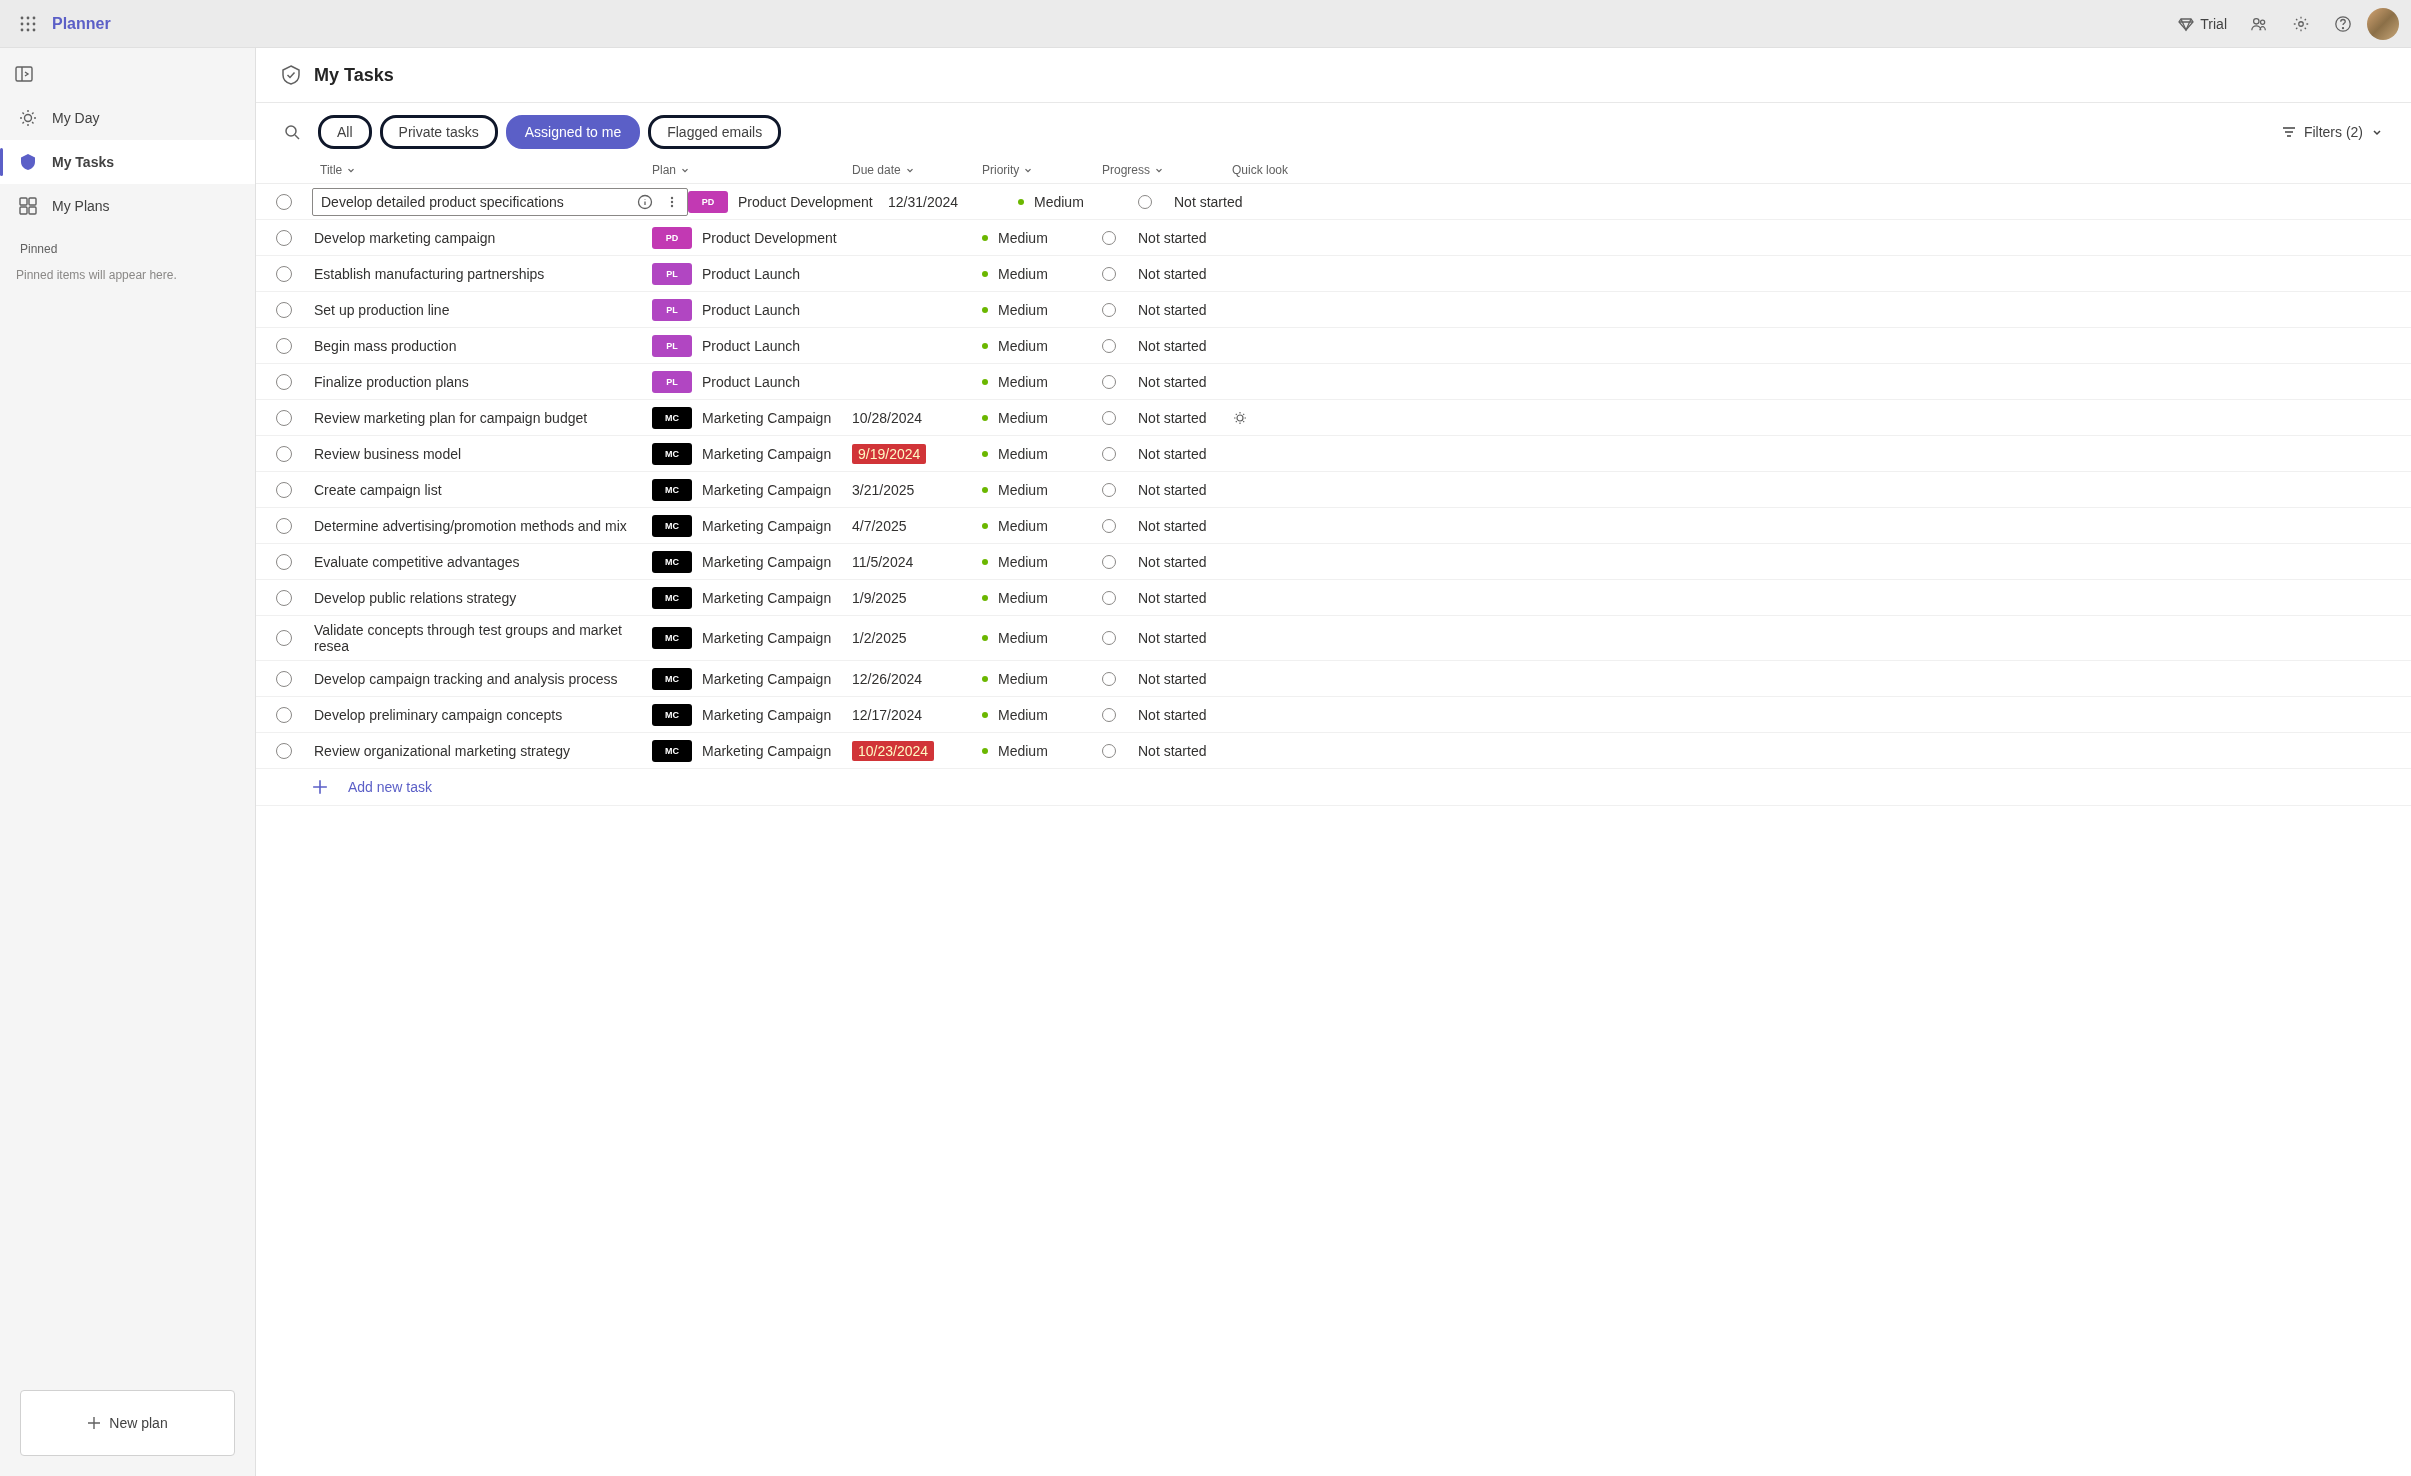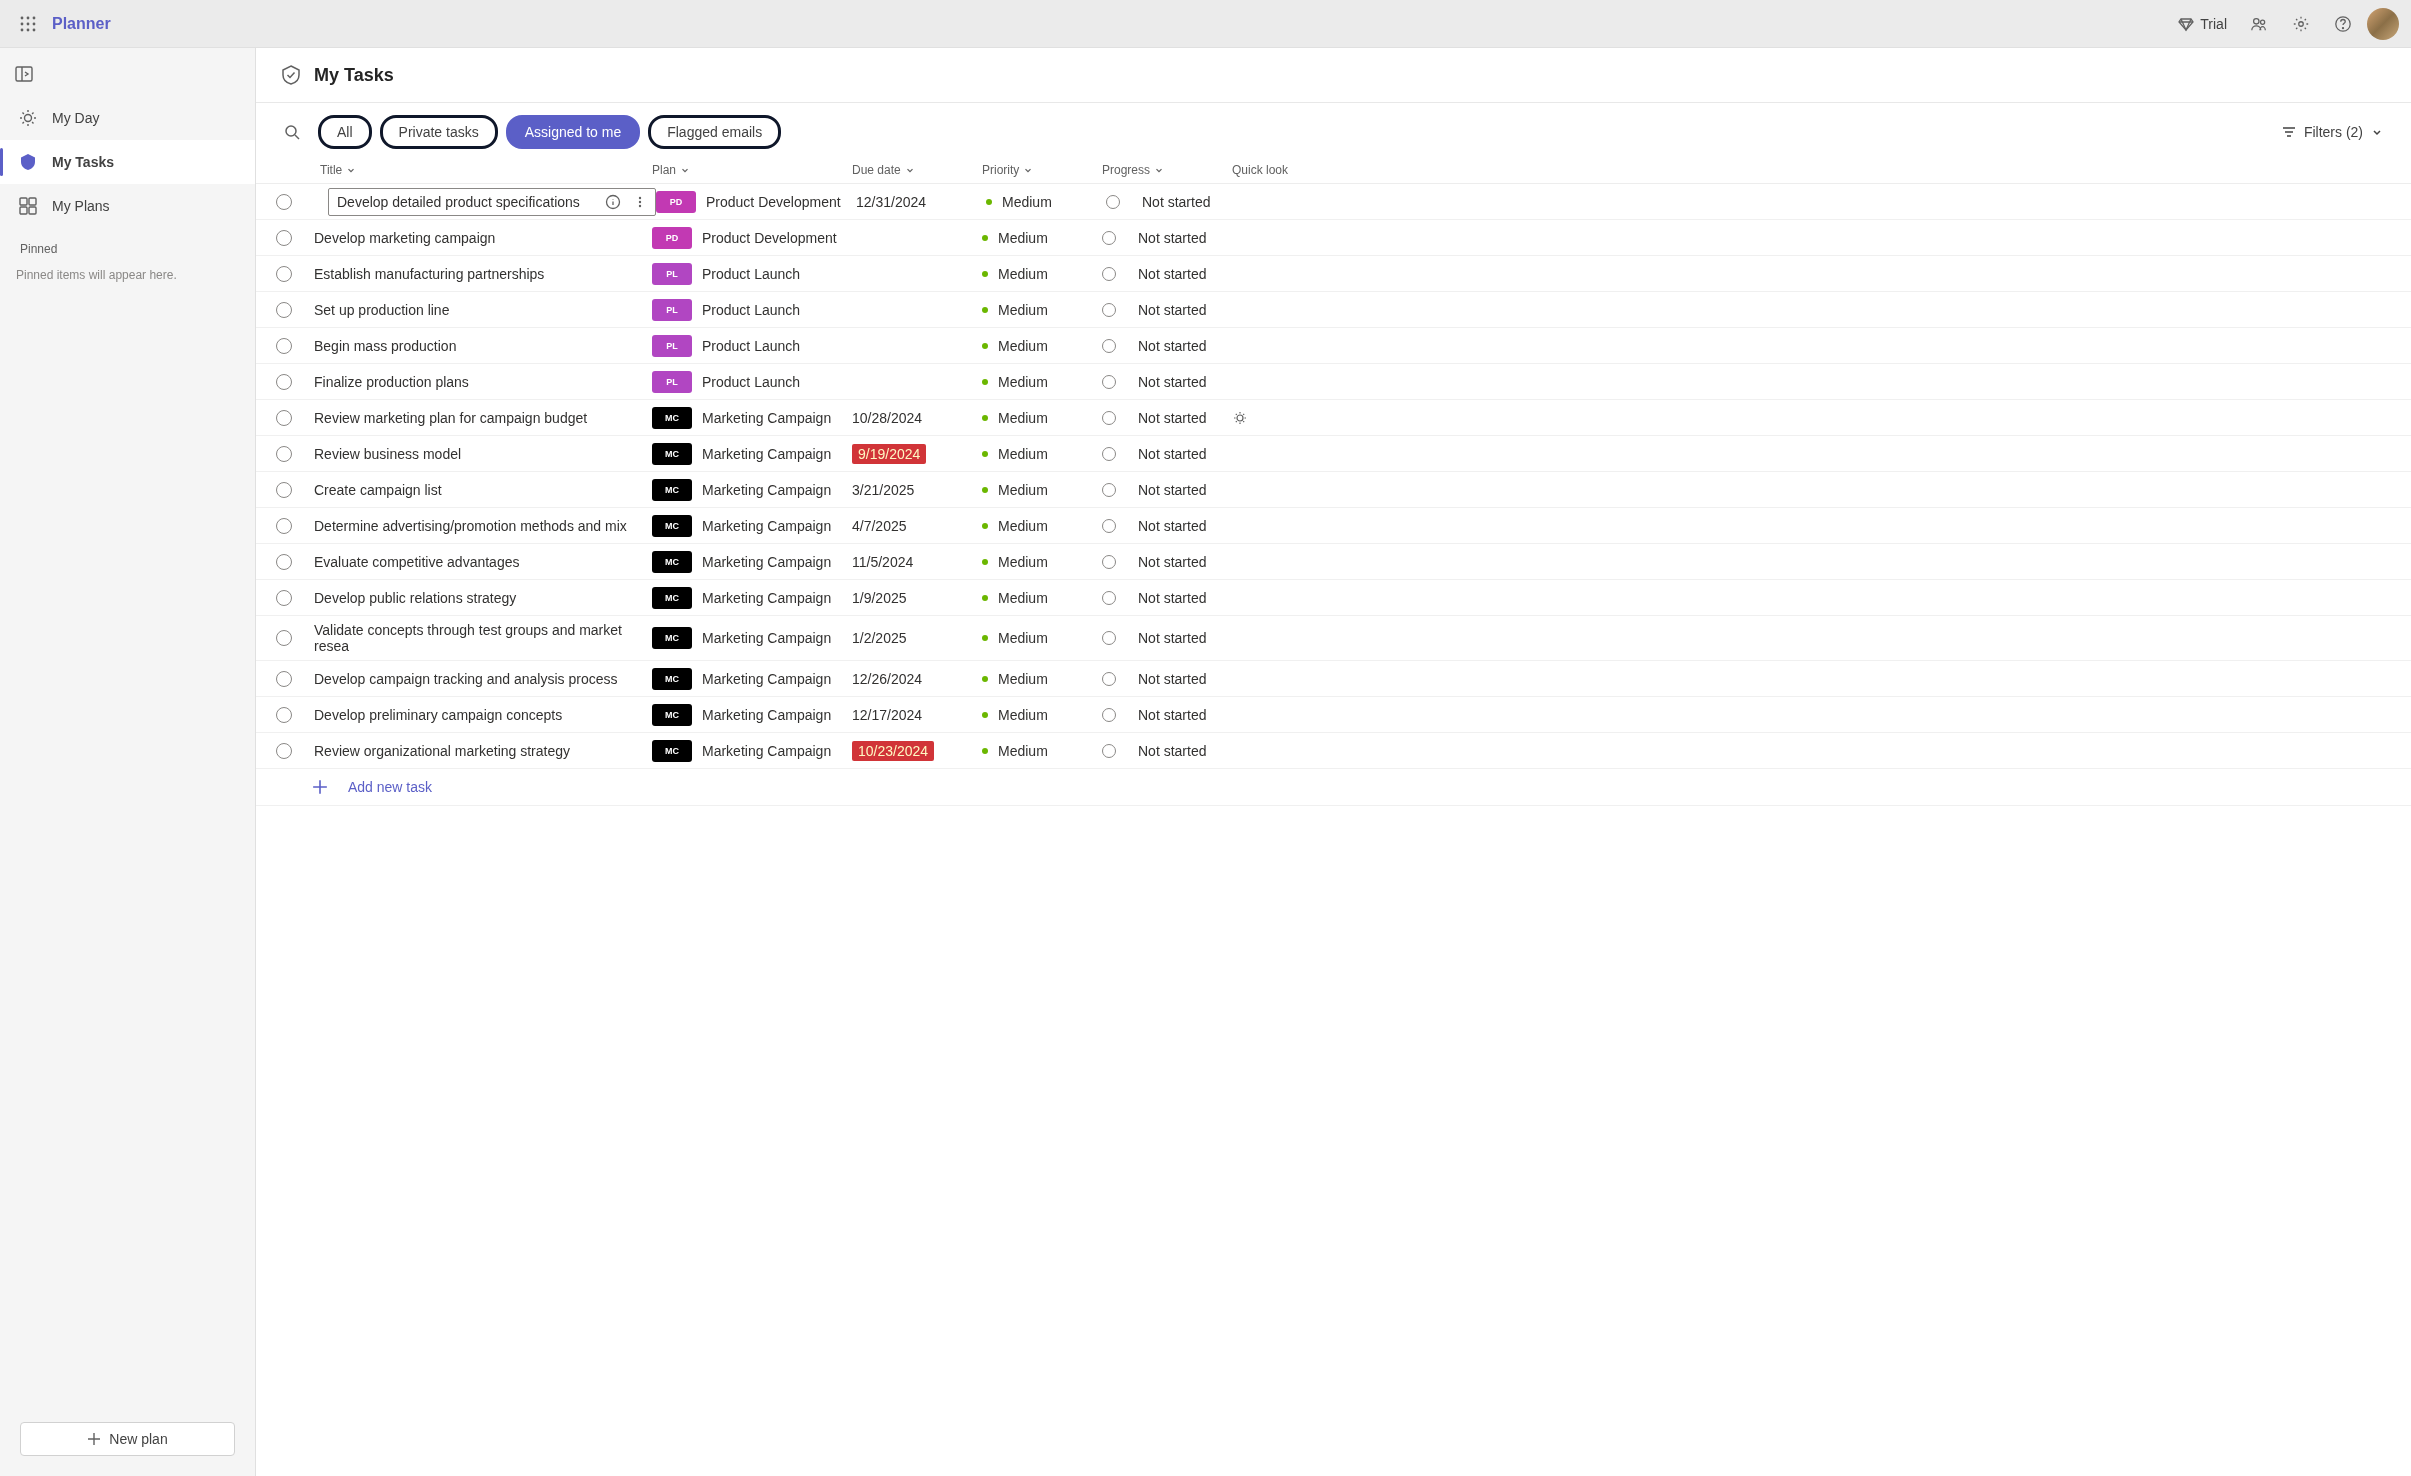--- a/index.html
+++ b/index.html
@@ -22,21 +22,21 @@
 .sidebar-top-icon { padding: 8px 14px 12px 14px; }
 .sidebar-top-icon .ic { width: 20px; height: 20px; cursor: pointer; color: #616161; }
 .nav-item { display: flex; align-items: center; gap: 14px; padding: 12px 16px 12px 18px; cursor: pointer; color: #424242; position: relative; }
 .nav-item .ic { width: 20px; height: 20px; color: #616161; flex-shrink: 0; }
 .nav-item.active { background: #fff; font-weight: 600; }
 .nav-item.active::before { content: ""; position: absolute; left: 0; top: 8px; bottom: 8px; width: 3px; background: #5b5fc7; border-radius: 2px; }
 .nav-item.active .ic { color: #5b5fc7; }
 .pinned-header { padding: 14px 16px 4px 20px; font-size: 12px; color: #616161; }
 .pinned-empty { padding: 8px 16px; font-size: 12px; color: #8a8886; }
 .sidebar-spacer { flex: 1; }
-.new-plan-btn { margin: 12px 20px 20px 20px; padding: 8px 12px; border: 1px solid #d1d1d1; background: #fff; border-radius: 4px; display: flex; align-items: center; justify-content: center; gap: 8px; cursor: pointer; color: #424242; }
+.new-plan-btn { margin: 12px 20px 20px 20px; padding: 24px 12px; border: 1px solid #d1d1d1; background: #fff; border-radius: 4px; display: flex; align-items: center; justify-content: center; gap: 8px; cursor: pointer; color: #424242; }
 
 
 .main { flex: 1; background: #fff; display: flex; flex-direction: column; overflow: hidden; }
 .page-header { display: flex; align-items: center; gap: 12px; padding: 16px 24px; border-bottom: 1px solid #e8e8e8; }
 .page-header .ic { width: 22px; height: 22px; color: #616161; }
 .page-title { font-size: 18px; font-weight: 700; }
 
 .toolbar { display: flex; align-items: center; padding: 12px 20px 8px 20px; gap: 10px; }
 .search-btn { width: 32px; height: 32px; display: flex; align-items: center; justify-content: center; cursor: pointer; color: #616161; border-radius: 4px; }
 .pill-group { display: flex; gap: 8px; }
@@ -55,21 +55,21 @@
 .col-prio { flex: 0 0 120px; }
 .col-prog { flex: 0 0 130px; }
 .col-quick { flex: 0 0 80px; }
 .th { display: flex; align-items: center; gap: 4px; cursor: pointer; }
 .th .chev { width: 10px; height: 10px; }
 
 .trow { display: flex; align-items: center; min-height: 36px; border-bottom: 1px solid #f0f0f0; font-size: 14px; color: #323130; }
 .circle { width: 16px; height: 16px; border: 1.5px solid #8a8886; border-radius: 50%; cursor: pointer; }
 .title-cell { display: flex; align-items: center; padding: 2px 0; }
 .title-box { padding: 4px 2px; }
-.title-box.selected { border: 1px solid #8a8886; border-radius: 2px; padding: 5px 8px; display: flex; align-items: center; width: 328px; justify-content: space-between; margin-left: 16px; }
+.title-box.selected { border: 1px solid #8a8886; border-radius: 2px; padding: 5px 8px; display: flex; align-items: center; width: 376px; justify-content: space-between; }
 .title-actions { display: flex; align-items: center; gap: 12px; color: #616161; }
 .plan-cell { display: flex; align-items: center; gap: 10px; }
 .plan-badge { width: 40px; height: 22px; border-radius: 3px; display: flex; align-items: center; justify-content: center; font-size: 9px; font-weight: 600; color: #fff; }
 .pb-pd { background: #c239b3; }
 .pb-pl { background: #b146c2; }
 .pb-mc { background: #000000; }
 .due-cell { }
 .due-overdue { background: #d13438; color: #fef9c3; padding: 2px 6px; border-radius: 2px; display: inline-block; }
 .prio-cell { display: flex; align-items: center; gap: 10px; }
 .prio-dot { width: 6px; height: 6px; background: #6bb700; border-radius: 50%; }

